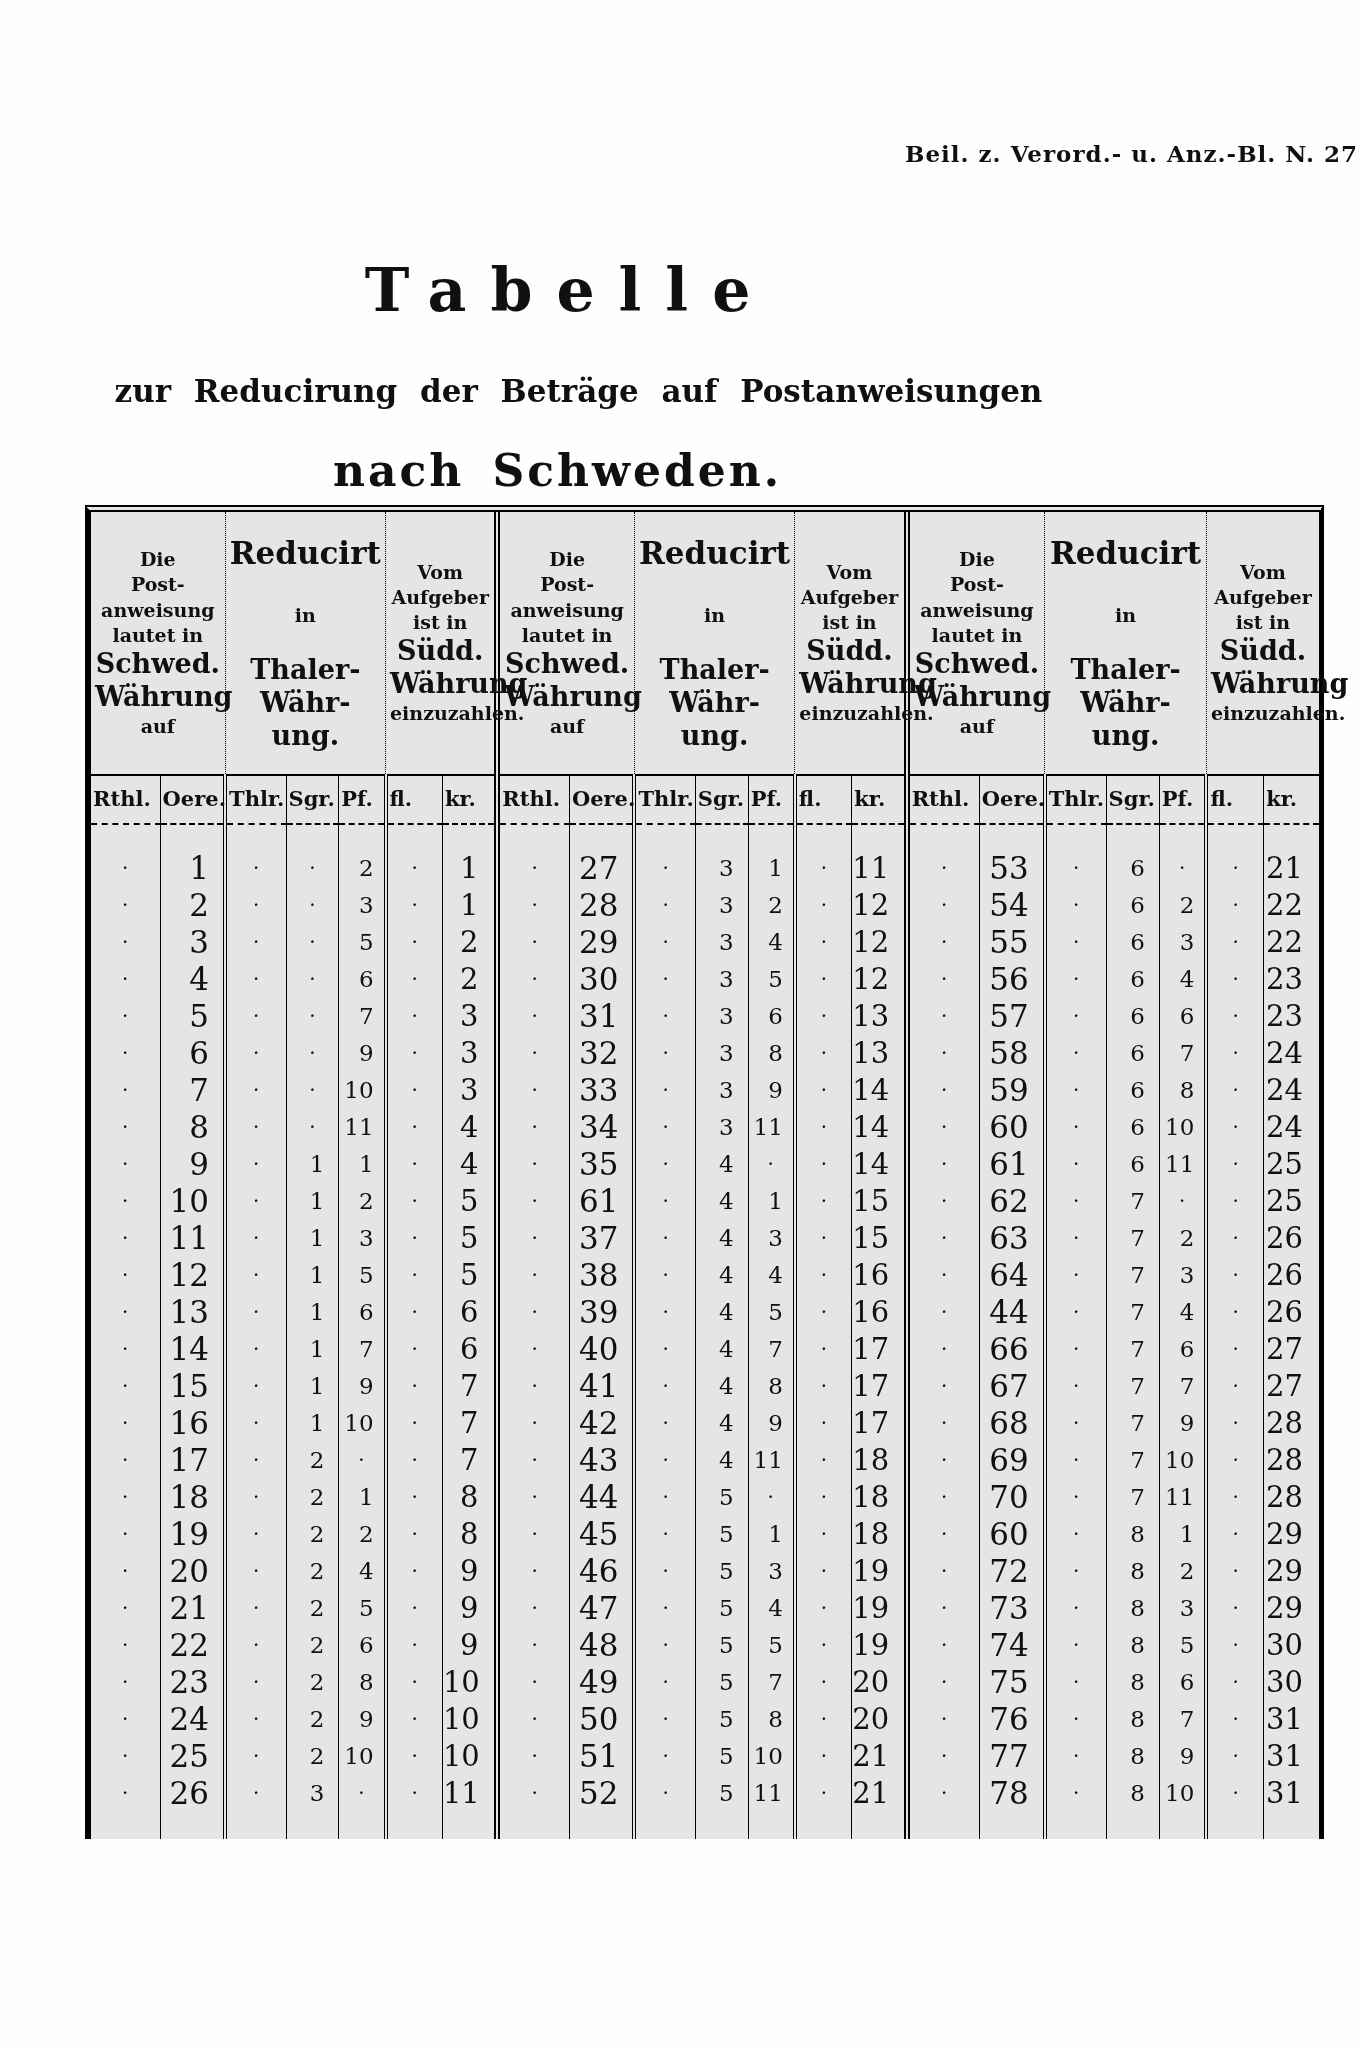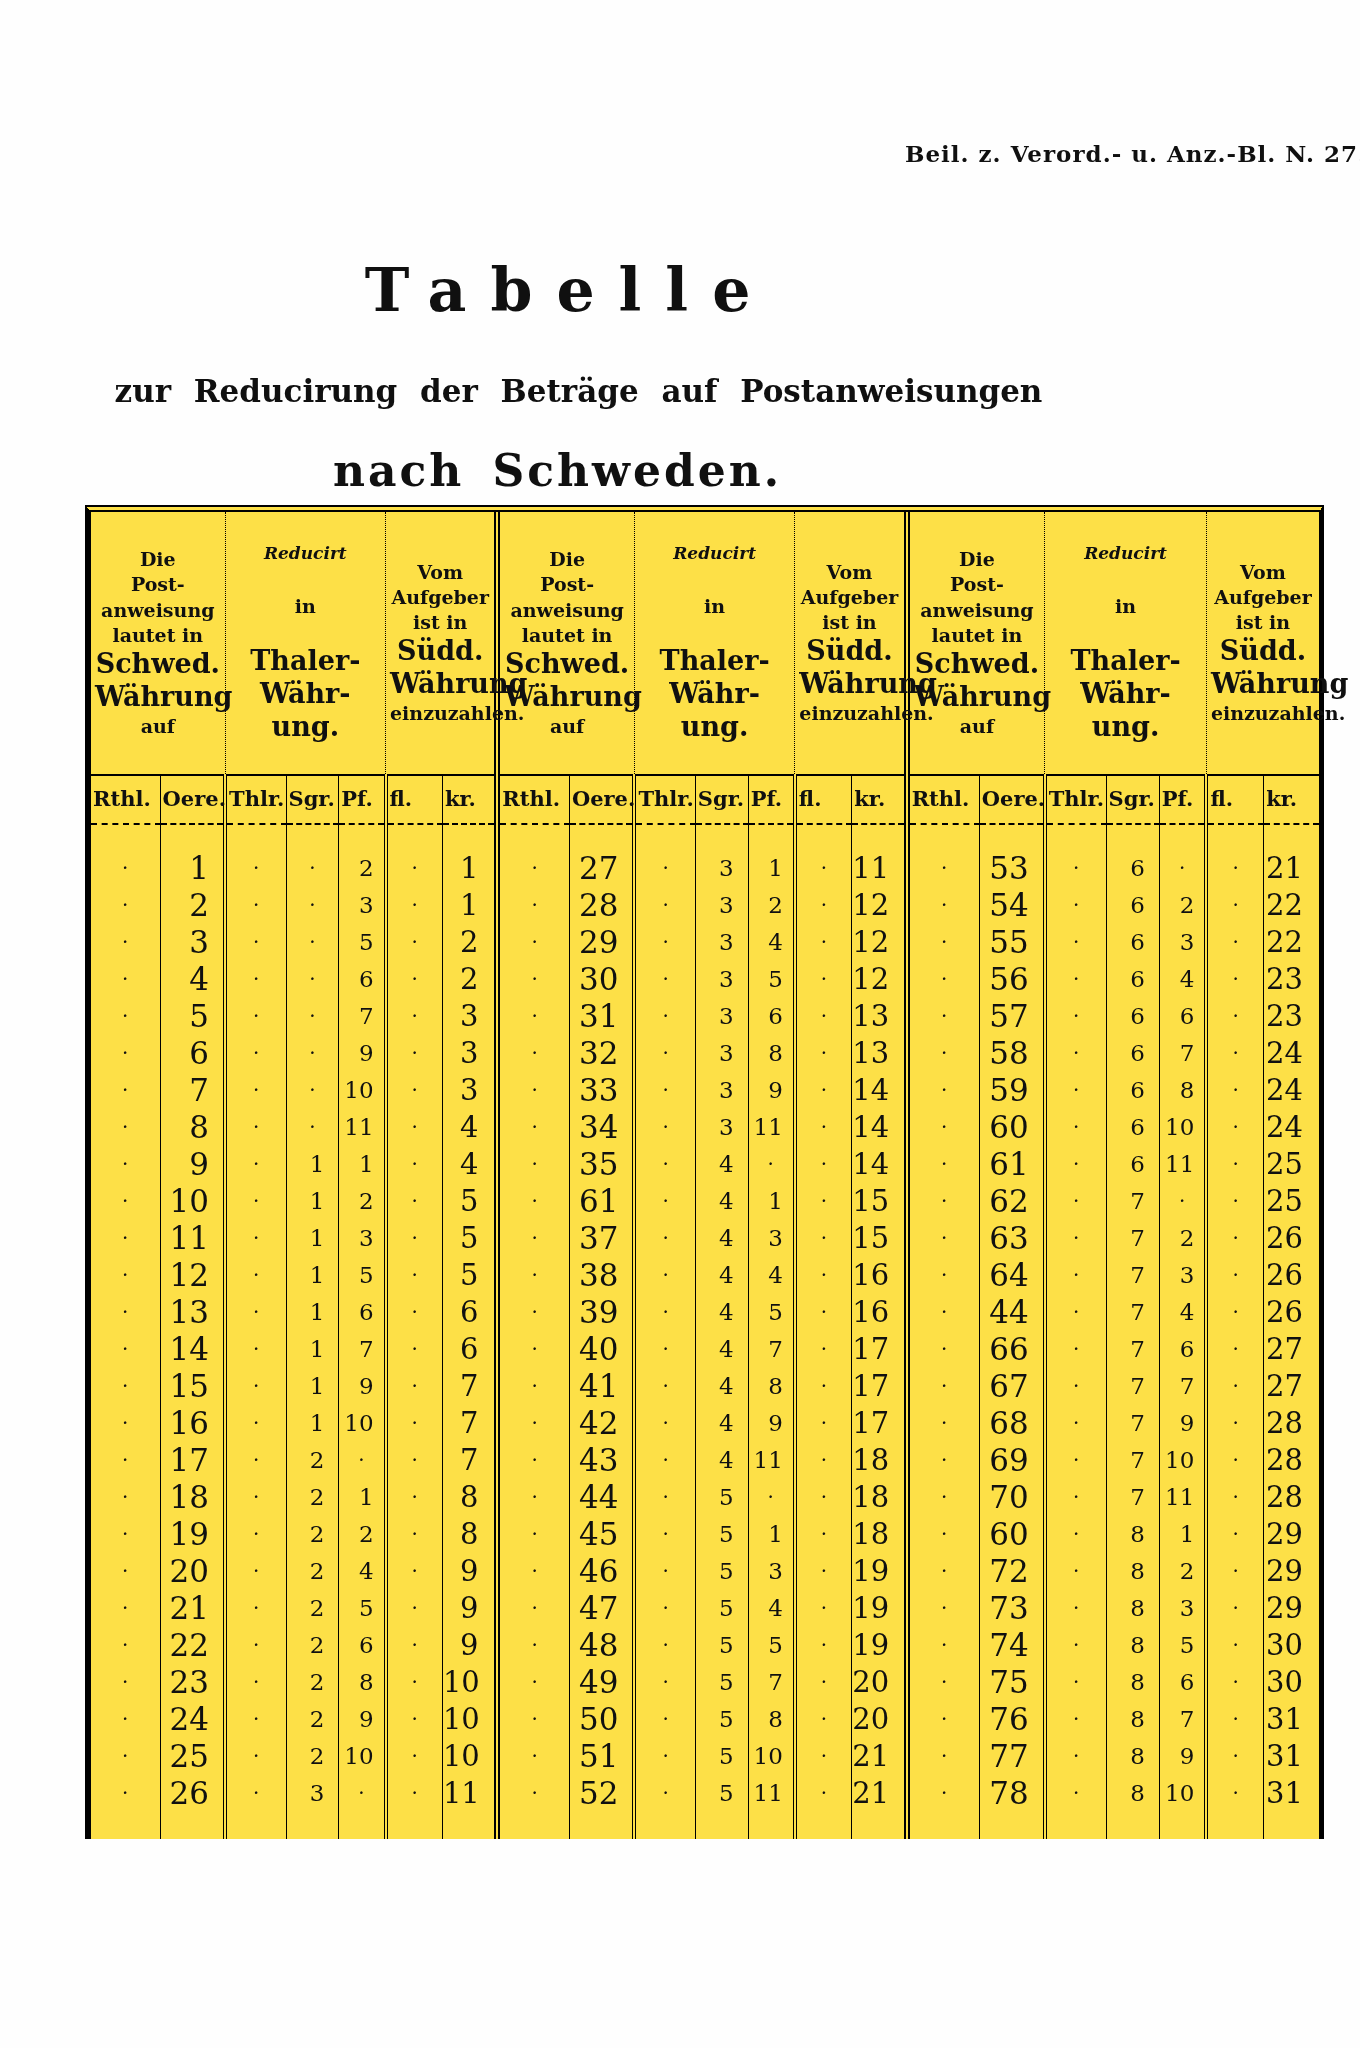--- a/index.html
+++ b/index.html
@@ -18,34 +18,34 @@
   .titleblock{position:absolute;top:255px;left:0;width:1115px;text-align:center;}
   .t-main{font-size:60px;font-weight:bold;letter-spacing:24px;text-indent:24px;}
   .t-sub{margin-top:48px;font-size:31px;font-weight:bold;word-spacing:12px;padding-left:42px;}
   .t-region{margin-top:36px;font-size:44px;font-weight:bold;letter-spacing:3px;word-spacing:10px;}
 
   
   .tablewrap{
     position:absolute;left:85px;top:505px;width:1228px;
     display:flex;align-items:stretch;
     border-left:6px solid #000;border-right:5px solid #000;border-top:7px double #000;
-    background:#fde047;
+    background:#e5e5e5;
   }
   table.group{border-collapse:collapse;table-layout:fixed;width:33.333%;}
   table.group:not(:last-child){border-right:6px double #000;}
 
   th.head-cell{
     vertical-align:middle;text-align:center;font-weight:bold;
     height:250px;padding:6px 4px;
   }
   th.head-cell.a,th.head-cell.b{border-right:1px dotted #000;}
   .hl{display:block;line-height:1.32;}
   .hl.sm{font-size:19px;}
   .hl.lg{font-size:27px;line-height:1.22;}
-  .hl.md{font-size:17px;margin-bottom:29px;font-style:italic;}
+  .hl.md{font-size:31px;margin-bottom:29px;}
   .gap-after{margin-bottom:26px;}
 
   tr.sub td{
     border-top:2px solid #000;border-bottom:2px dashed #000;
     text-align:left;font-weight:bold;font-size:21px;
     padding:10px 2px 12px;
   }
   
   .c0{border-right:1px solid #000;}
   .c1{border-right:4px double #000;}

